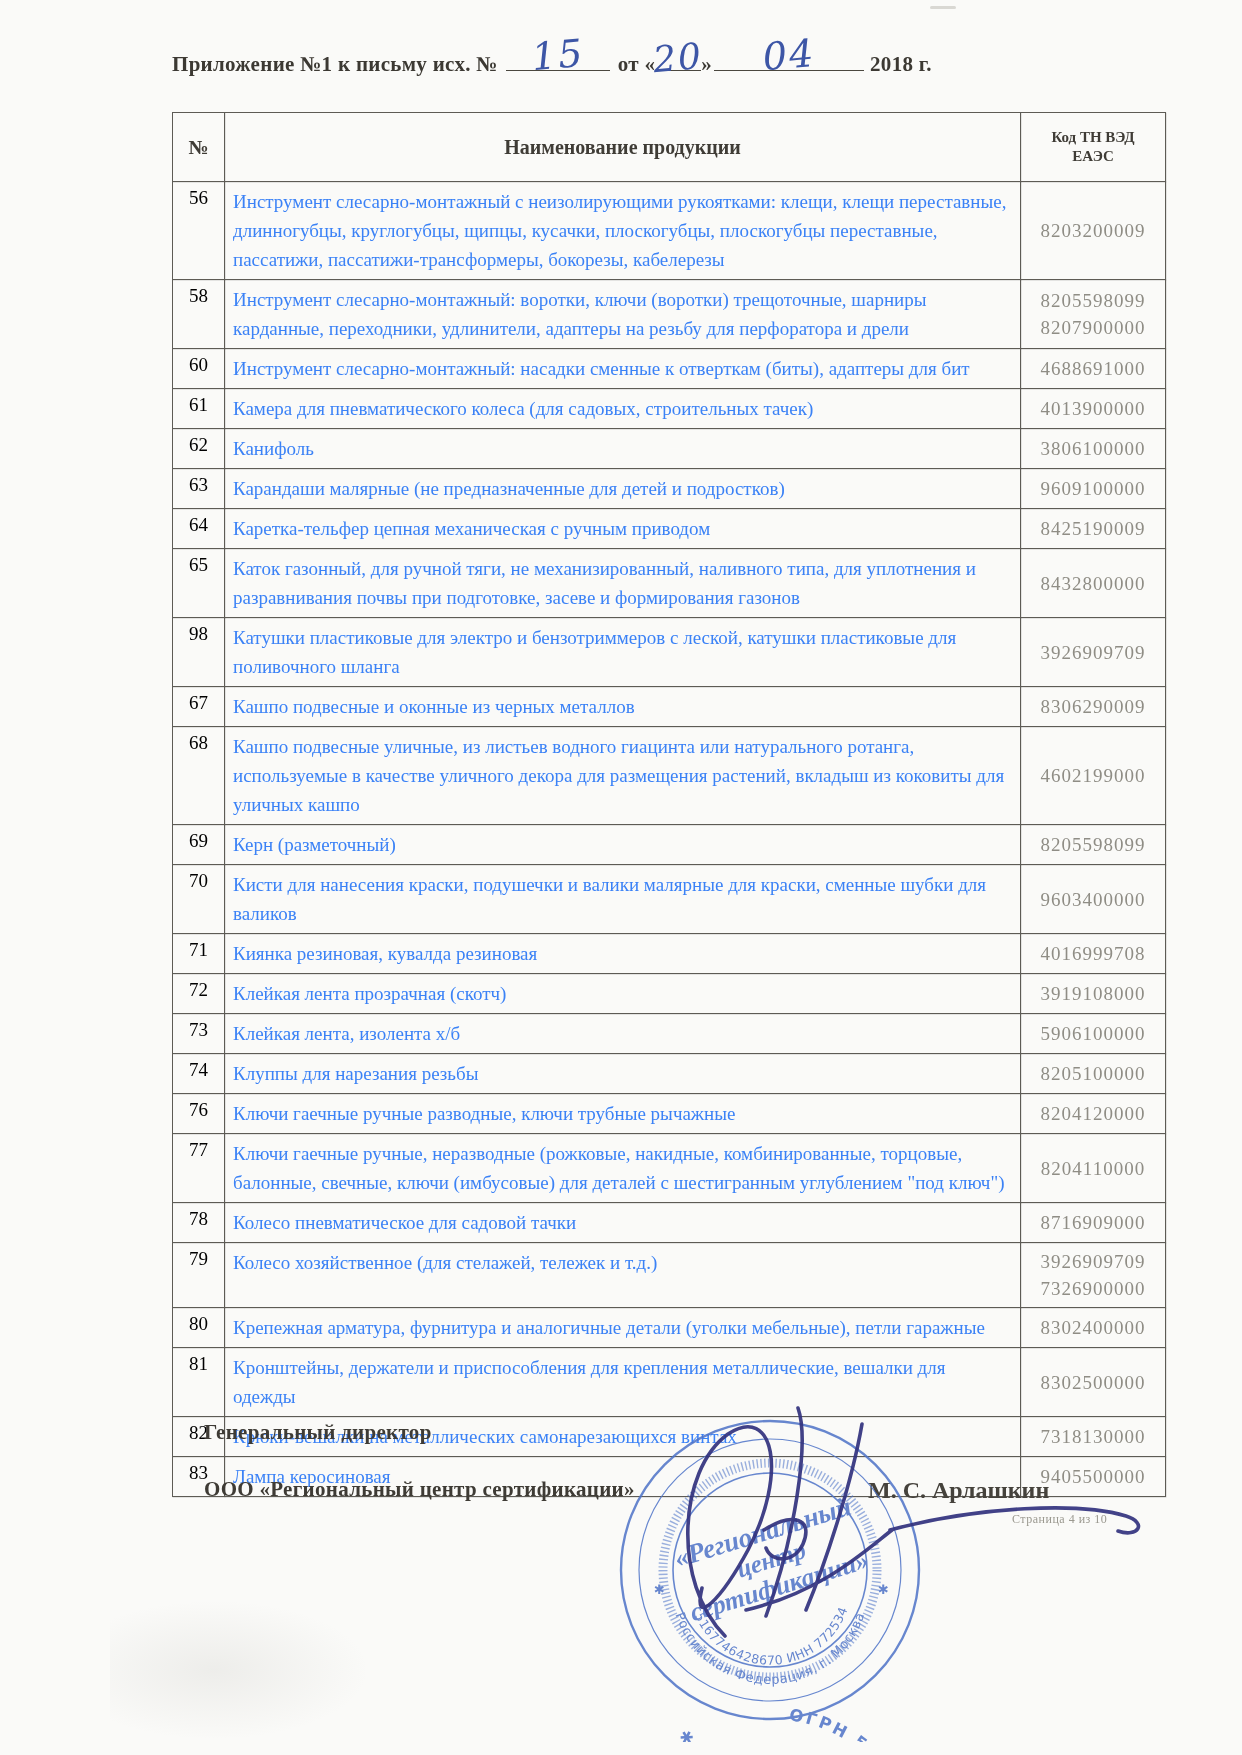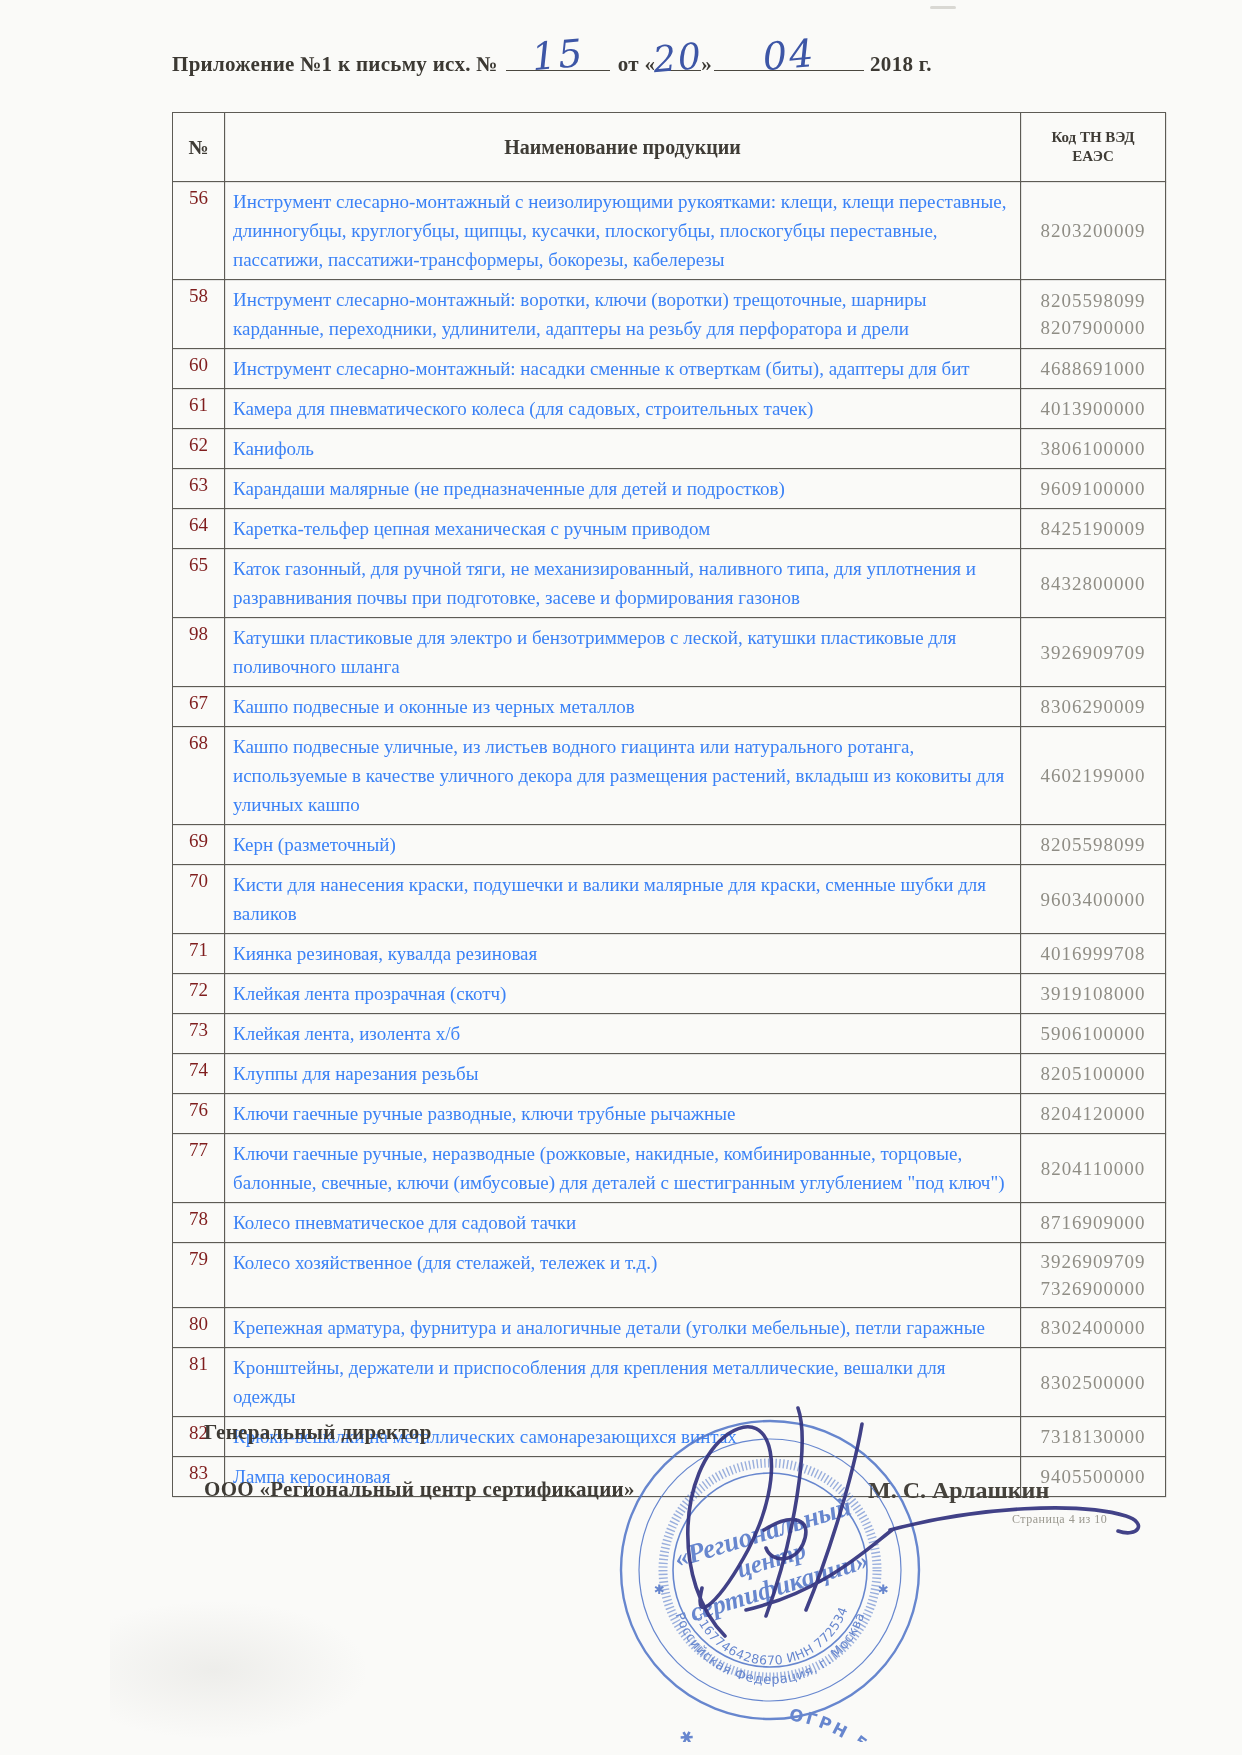--- a/index.html
+++ b/index.html
@@ -37,21 +37,21 @@
   table.products col.w-code{width:145px;}
   table.products th, table.products td{
     border:1px solid #5d5b55;
     box-shadow:0 0 0 .4px rgba(90,88,82,.35);
     padding:5px 8px;
   }
   table.products thead th{
     font-weight:bold;color:#3f3c36;text-align:center;vertical-align:middle;
     height:58px;font-size:20px;line-height:1.25;
   }
-  td.c-num{vertical-align:top;text-align:center;color:#7f1d1d;padding-top:7px;}
+  td.c-num{vertical-align:top;text-align:center;color:#000000;padding-top:7px;}
   td.c-name{vertical-align:top;text-align:left;line-height:29px;padding-left:12px;color:#3b82f6;}
   td.c-code{vertical-align:middle;text-align:center;color:#8f8d85;letter-spacing:1px;line-height:27px;}
   
   .sig-block{position:absolute;left:172px;font-weight:bold;color:#3e3b35;font-size:21px;letter-spacing:.3px;padding-left:32px;}
   .director-title{top:1420px;}
   .company-line{top:1477px;}
   .director-name{position:absolute;left:868px;top:1477px;font-weight:bold;font-size:24px;color:#45423c;}
   .page-num{position:absolute;left:1012px;top:1512px;font-size:12px;color:#9a988f;letter-spacing:.5px;}
   
   .stamp-wrap{position:absolute;left:598px;top:1398px;width:344px;height:344px;opacity:.86;}

